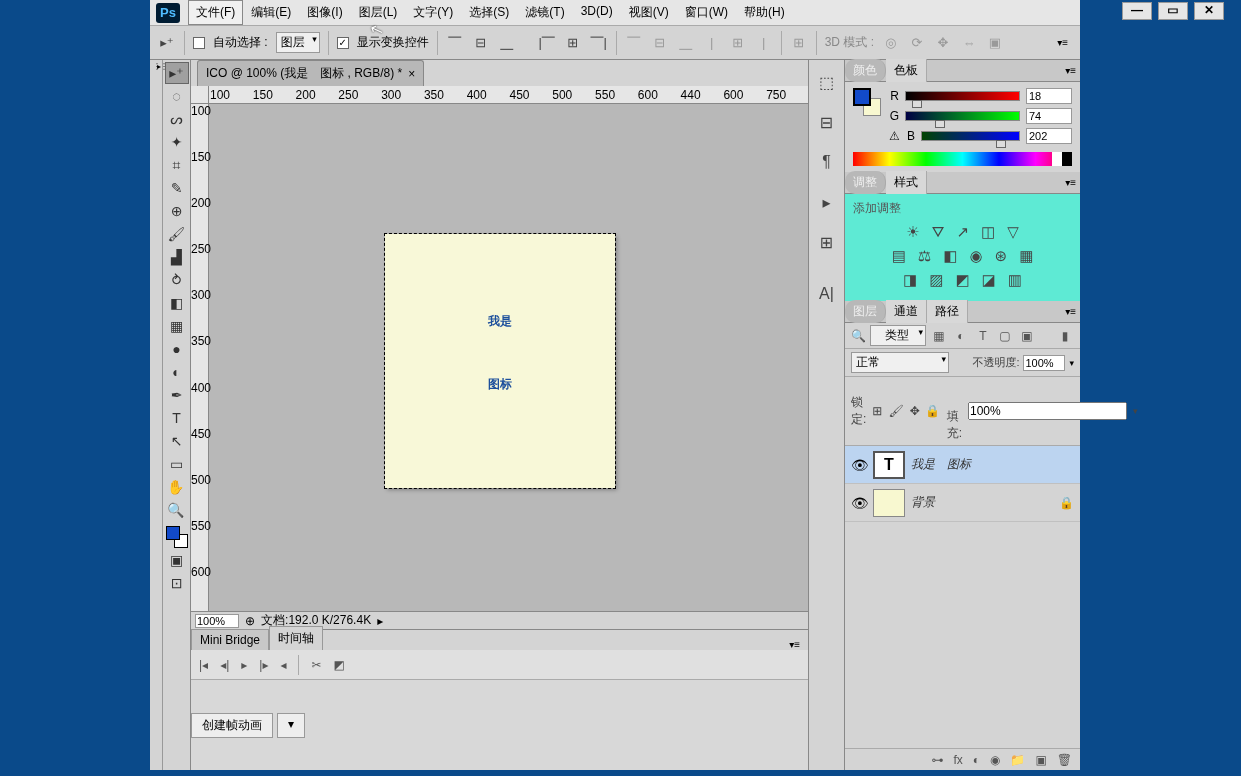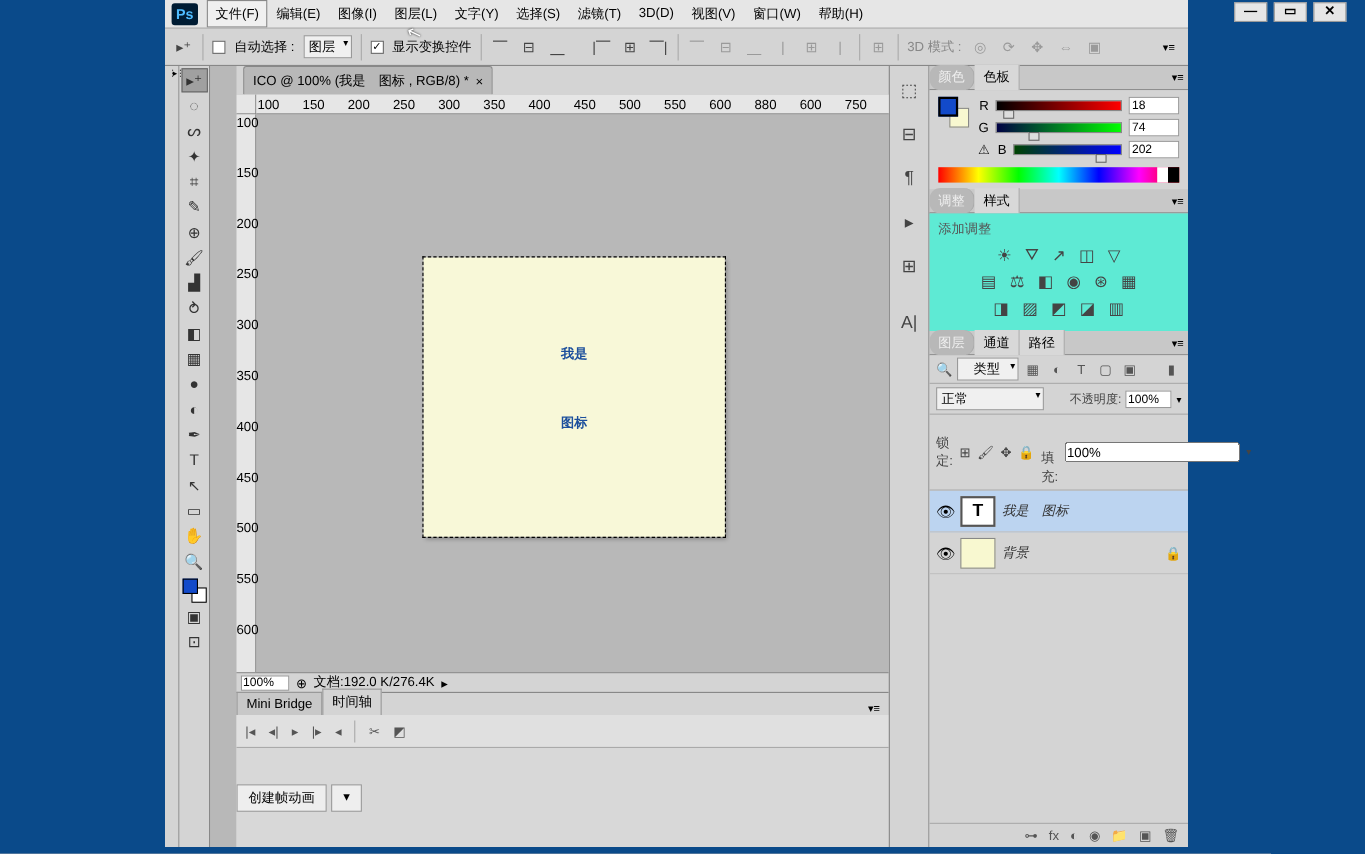--- a/index.html
+++ b/index.html
@@ -22,31 +22,31 @@
 .workspace { flex:1; display:flex; background:#b8b8b8; min-height:0; }
 .tool-col { width:13px; background:#d4d4d4; border-right:1px solid #999; position:relative; }
 .tool-col .grip { position:absolute; top:2px; left:3px; font-size:8px; letter-spacing:-1px; }
 .tool-col .arrow { position:absolute; top:2px; right:1px; font-size:8px; }
 .toolbox { width:28px; background:#d4d4d4; border-right:1px solid #888; display:flex; flex-direction:column; align-items:center; padding-top:2px; gap:1px; }
 .tool { width:24px; height:22px; display:flex; align-items:center; justify-content:center; font-size:14px; color:#333; cursor:default; position:relative; }
 .tool.sel { background:#a0a0a0; border:1px solid #666; }
 .swatch { position:relative; width:22px; height:22px; margin-top:4px; }
 .swatch .fg { position:absolute; width:14px; height:14px; top:0; left:0; border:1px solid #000; }
 .swatch .bg { position:absolute; width:14px; height:14px; bottom:0; right:0; background:#fff; border:1px solid #000; }
-.canvas-area { flex:1; display:flex; flex-direction:column; min-width:0;margin-left:24px; }
+.canvas-area { flex:1; display:flex; flex-direction:column; min-width:0; }
 .doc-tabs { height:26px; background:#d4d4d4; display:flex; align-items:flex-end; padding-left:6px; }
 .doc-tab { background:#b8b8b8; border:1px solid #888; border-bottom:none; padding:4px 8px; display:flex; align-items:center; gap:6px; border-radius:3px 3px 0 0; }
 .canvas-wrap { flex:1; display:flex; position:relative; min-height:0; }
 .ruler-c { position:absolute; top:0; left:0; width:18px; height:18px; background:#e6e6e6; border-right:1px solid #888; border-bottom:1px solid #888; z-index:2; }
 .ruler-h { position:absolute; top:0; left:18px; right:0; height:18px; background:#e6e6e6; border-bottom:1px solid #888; z-index:2; display:flex; font-size:9px; padding-top:2px; }
 .ruler-h span { width:50px; text-align:left; padding-left:1px; }
 .ruler-v { position:absolute; top:18px; left:0; width:18px; bottom:0; background:#e6e6e6; border-right:1px solid #888; z-index:2; display:flex; flex-direction:column; font-size:9px; }
 .ruler-v span { height:50px; }
 .viewport { position:absolute; top:18px; left:18px; right:0; bottom:0; background:#b8b8b8; overflow:hidden; }
-.artboard { position:absolute; left:152px; top:130px; width:274px; height:254px; background:#f8f8d8; box-shadow:2px 2px 4px rgba(0,0,0,.3); }
+.artboard { position:absolute; left:176px; top:130px; width:230px; height:254px; background:#f8f8d8; box-shadow:2px 2px 4px rgba(0,0,0,.3); }
 .selection { position:absolute; inset:-1px; border:1px dashed #000; }
 .canvas-text { font-family:"SimSun",serif; font-size:60px; font-weight:bold; color:#1c4f9c; text-align:center; line-height:1.05; padding-top:40px; }
 .status { height:18px; background:#d4d4d4; border-top:1px solid #888; display:flex; align-items:center; padding:0 4px; gap:6px; font-size:11px; }
 .status input { width:44px; font-size:11px; border:1px solid #999; padding:0 1px; }
 .panel-strips { display:flex; }
 .strip { width:36px; background:#d4d4d4; border-left:1px solid #888; display:flex; flex-direction:column; align-items:center; padding-top:8px; gap:12px; }
 .strip .sico { width:26px; height:28px; display:flex; align-items:center; justify-content:center; font-size:16px; color:#444; }
 .right-panels { width:236px; background:#d4d4d4; display:flex; flex-direction:column; border-left:1px solid #888; }
 .pnl-head { height:22px; background:#c8c8c8; display:flex; align-items:center; border-bottom:1px solid #888; }
 .pnl-tab { padding:3px 8px; background:#d8d8d8; border-right:1px solid #aaa; }
@@ -210,21 +210,21 @@
             <span>150</span>
             <span>200</span>
             <span>250</span>
             <span>300</span>
             <span>350</span>
             <span>400</span>
             <span>450</span>
             <span>500</span>
             <span>550</span>
             <span>600</span>
-            <span>880</span>
+            <span>440</span>
             <span>600</span>
             <span>750</span>
           </div>
         <div class="ruler-v" id="rulerV">
             <span>100</span>
             <span>150</span>
             <span>200</span>
             <span>250</span>
             <span>300</span>
             <span>350</span>

